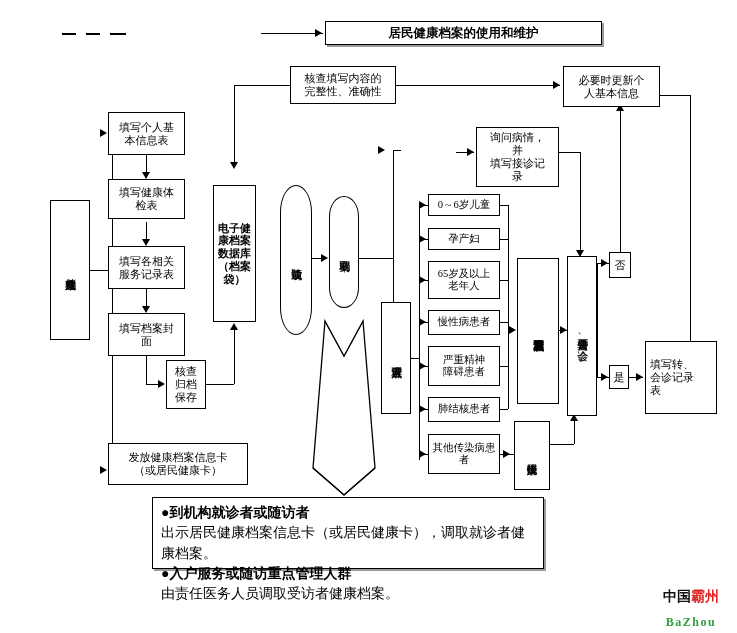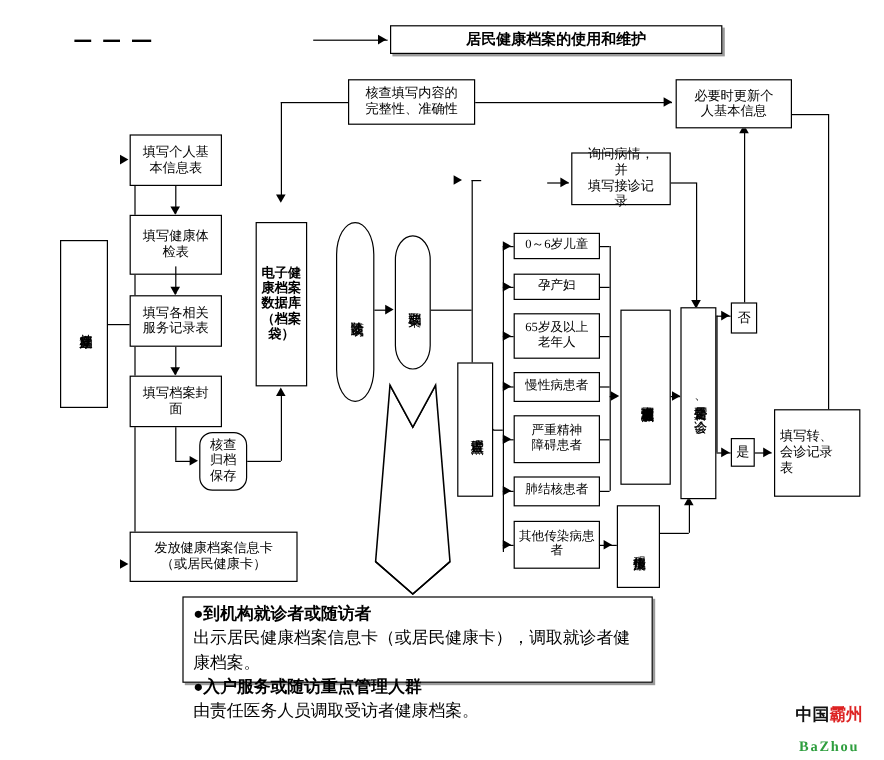--- a/index.html
+++ b/index.html
@@ -121,21 +121,21 @@
   <div class="hline" style="left:112px;top:470px;width:12px;"></div>
   <div class="ar ar-r" style="left:100px;top:466px;"></div>
 
   <div class="box" style="left:108px;top:112px;width:77px;height:43px;padding:0 4px;">
     <span>填写个人基
 本信息表</span>
   </div>
   <div class="vline" style="left:146px;top:155px;height:23px;"></div>
   <div class="ar ar-d" style="left:142px;top:172px;"></div>
 
-  <div class="box" style="left:108px;top:179px;width:77px;height:50px;padding:0 4px;">
+  <div class="box" style="left:108px;top:179px;width:77px;height:40px;padding:0 4px;">
     <span>填写健康体
 检表</span>
   </div>
   <div class="vline" style="left:146px;top:222px;height:23px;"></div>
   <div class="ar ar-d" style="left:142px;top:239px;"></div>
 
   <div class="box" style="left:108px;top:246px;width:77px;height:43px;padding:11px 4px;">
     <span>填写各相关
 服务记录表</span>
   </div>
@@ -144,21 +144,21 @@
 
   <div class="box" style="left:108px;top:313px;width:77px;height:43px;padding:0 4px;">
     <span>填写档案封
 面</span>
   </div>
 
   <div class="vline" style="left:146px;top:356px;height:28px;"></div>
   <div class="hline" style="left:146px;top:384px;width:14px;"></div>
   <div class="ar ar-r" style="left:158px;top:380px;"></div>
 
-  <div class="box" style="left:166px;top:360px;width:40px;height:49px;border-radius:11px;">
+  <div class="box" style="left:166px;top:360px;width:40px;height:49px;">
     <span>核查
 归档
 保存</span>
   </div>
 
   <div class="hline" style="left:206px;top:384px;width:28px;"></div>
   <div class="vline" style="left:234px;top:330px;height:54px;"></div>
   <div class="ar ar-u" style="left:230px;top:323px;"></div>
 
   <div class="box bold" style="left:213px;top:185px;width:43px;height:137px;padding:0 3px;font-size:11px;line-height:1.16;">
@@ -199,21 +199,21 @@
   <div class="hline" style="left:359px;top:258px;width:34px;"></div>
   <div class="vline" style="left:393px;top:150px;height:208px;"></div>
   <div class="hline" style="left:393px;top:150px;width:8px;"></div>
   <div class="ar ar-r" style="left:378px;top:146px;"></div>
   <div class="hline" style="left:393px;top:358px;width:16px;"></div>
   <div class="ar ar-r" style="left:405px;top:354px;"></div>
 
   <div class="hline" style="left:456px;top:152px;width:18px;"></div>
   <div class="ar ar-r" style="left:467px;top:148px;"></div>
 
-  <div class="box" style="left:476px;top:127px;width:83px;height:44px;padding:0 10px;">
+  <div class="box" style="left:476px;top:127px;width:83px;height:60px;padding:0 10px;">
     <span>询问病情，并
 填写接诊记录</span>
   </div>
 
   <div class="hline" style="left:559px;top:152px;width:21px;"></div>
   <div class="vline" style="left:580px;top:152px;height:104px;"></div>
   <div class="ar ar-d" style="left:576px;top:250px;"></div>
 
   <div class="box" style="left:381px;top:302px;width:30px;height:112px;">
     <span class="vtext">重点管理人群</span>

